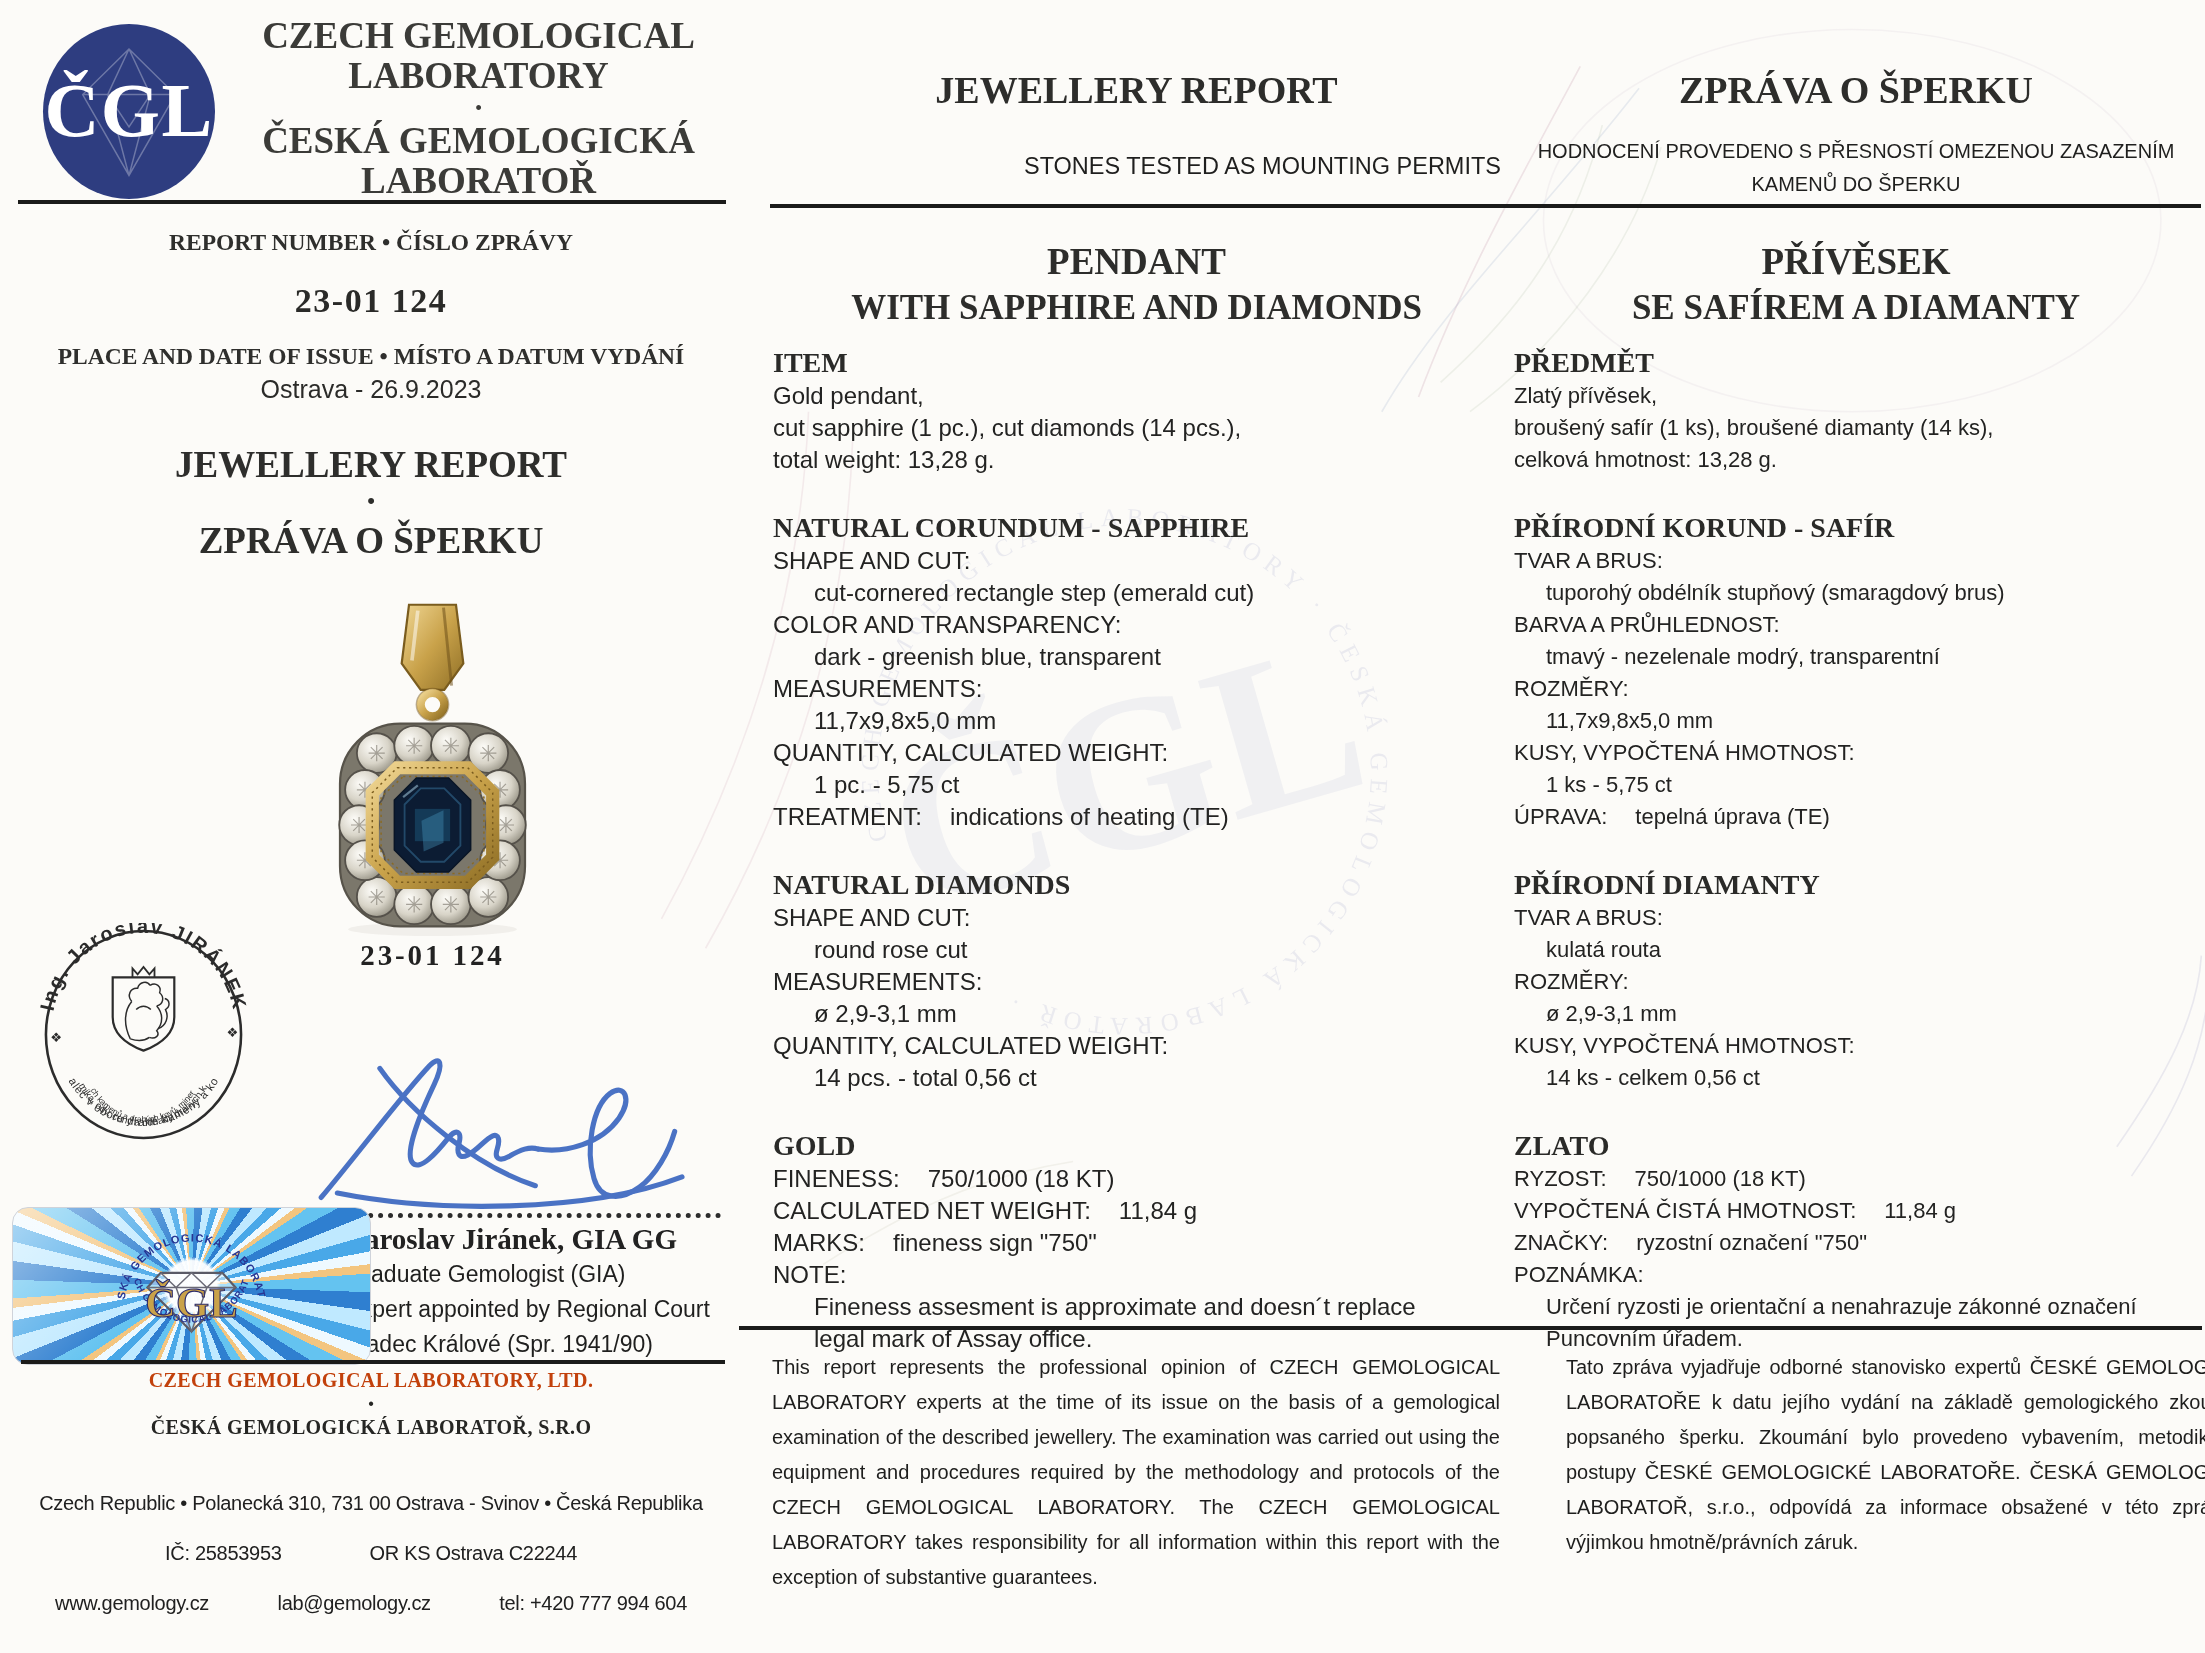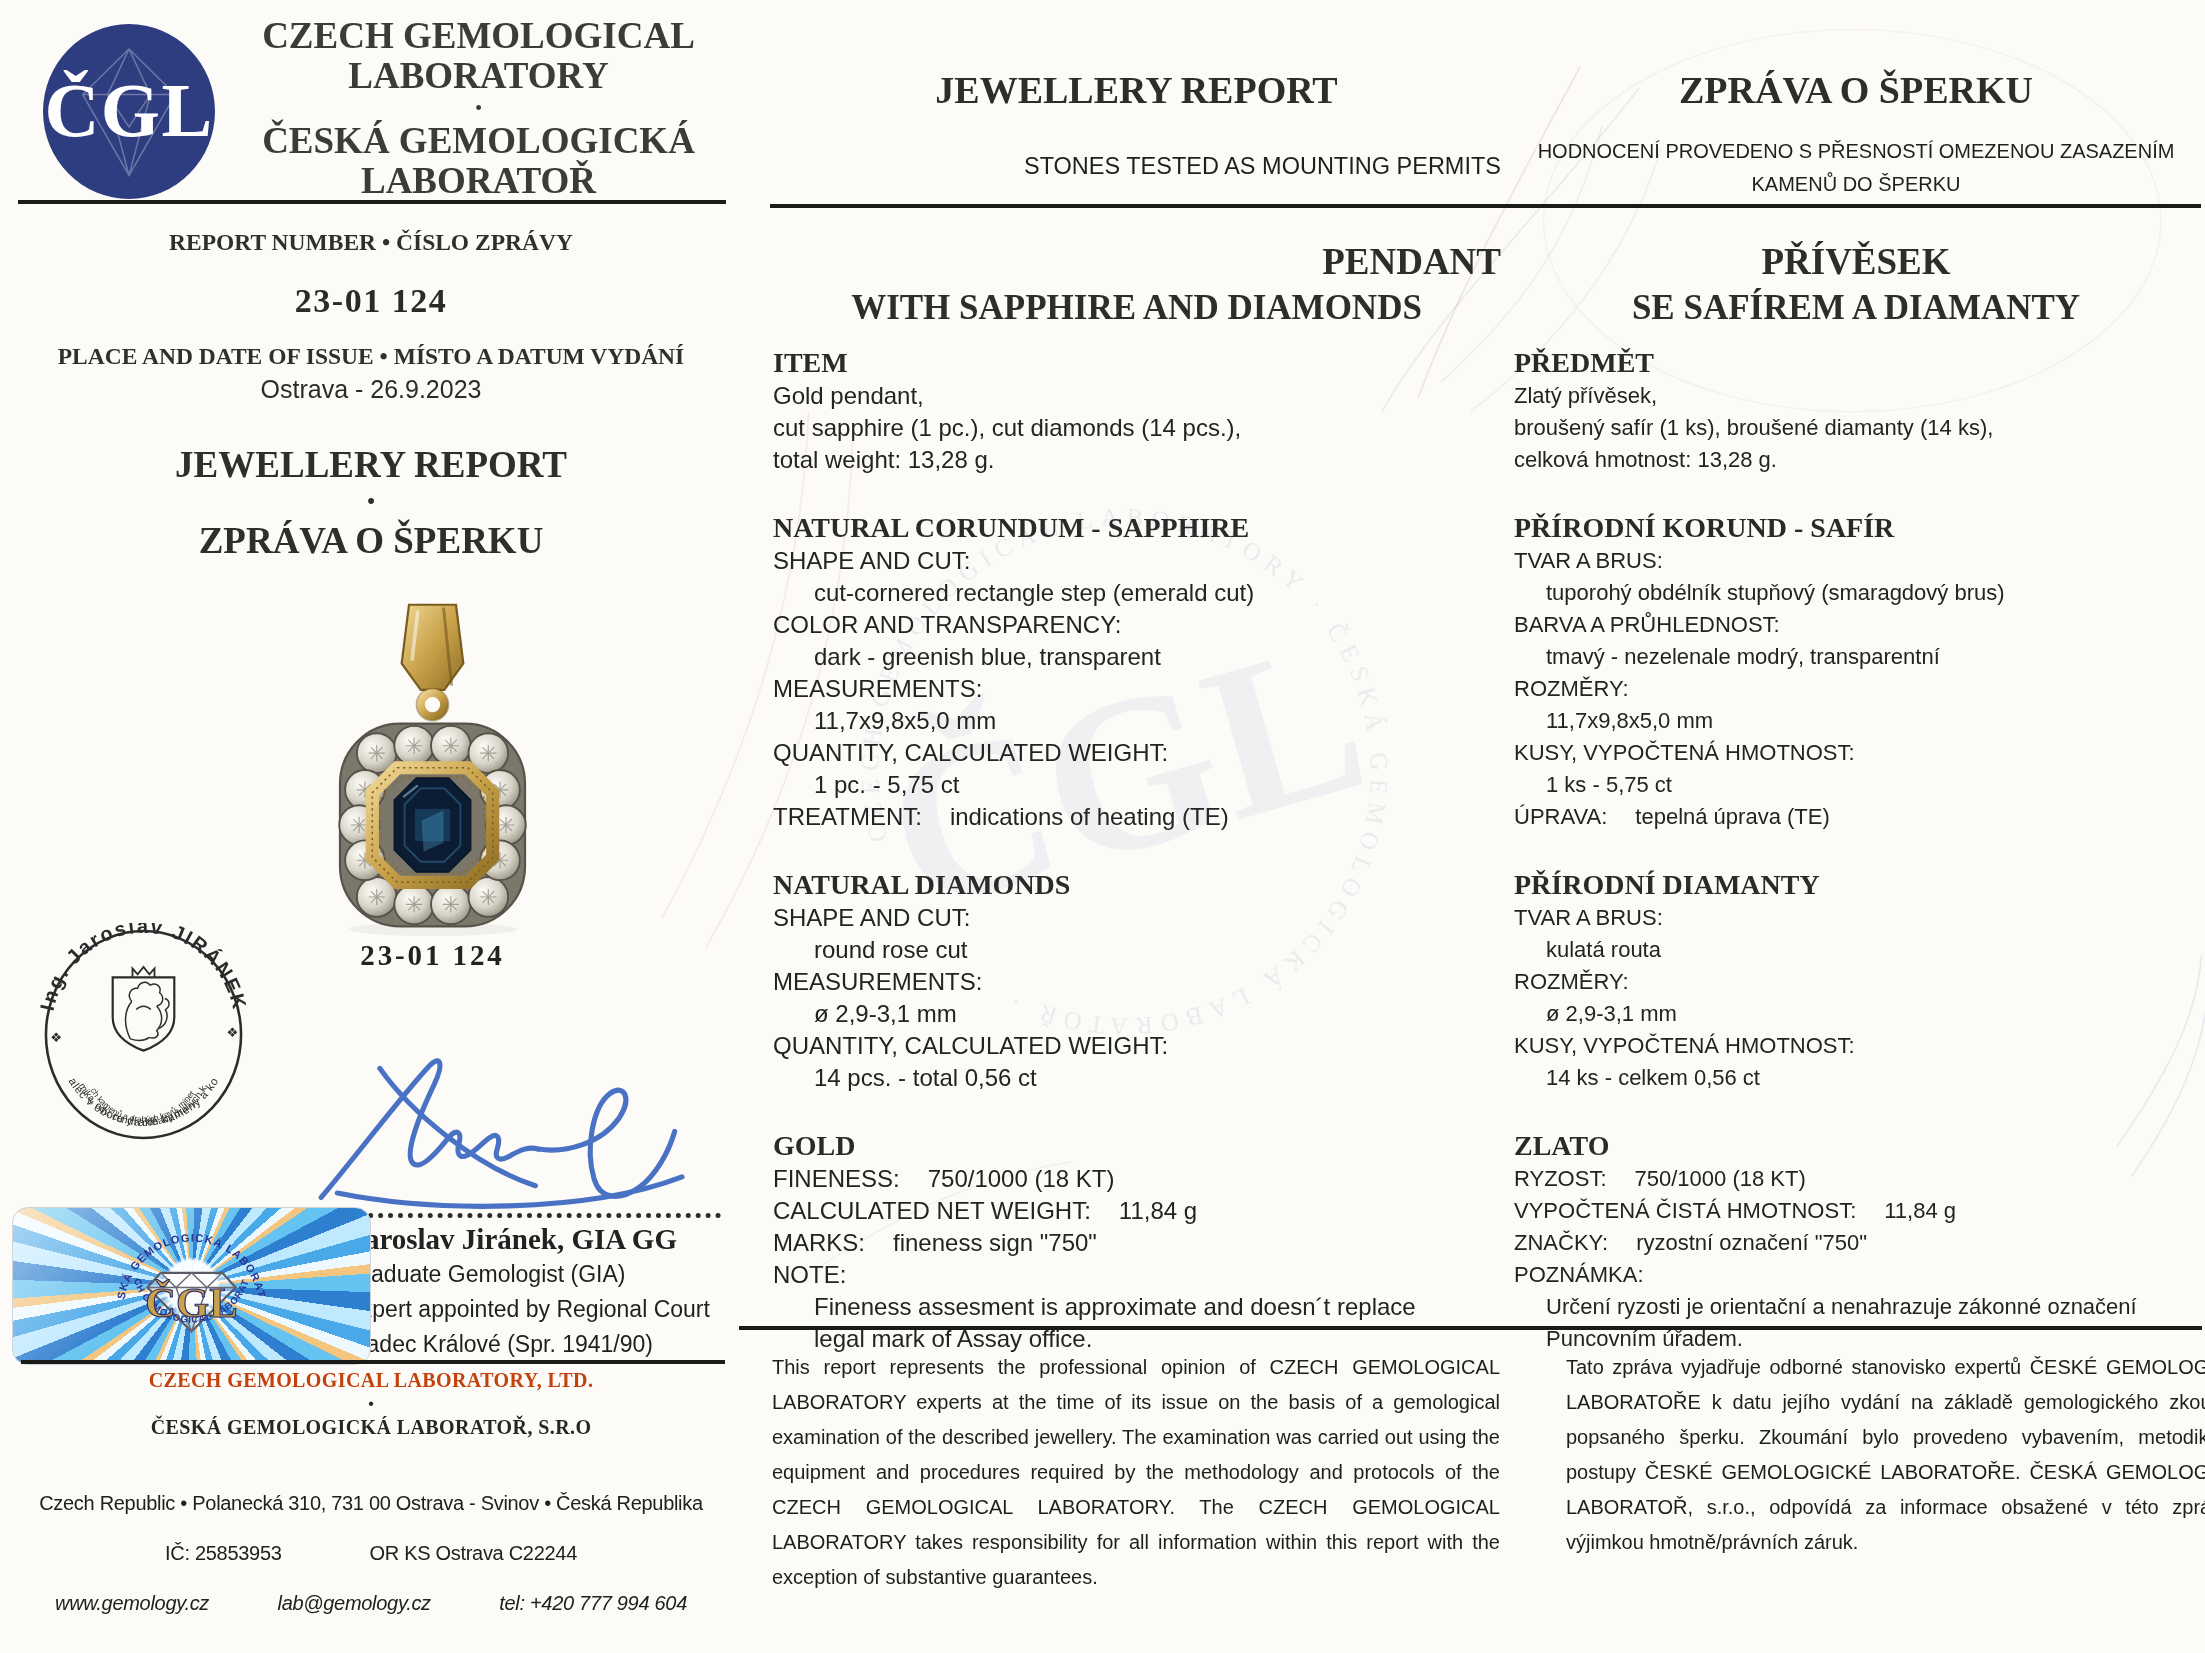--- a/index.html
+++ b/index.html
@@ -45,25 +45,25 @@
           repeating-conic-gradient(from 8deg at 50% 50%, #bfe9ff 0deg 6deg, #49a8e8 6deg 11deg,
              #eef9ff 11deg 15deg, #f3c57f 15deg 18deg, #64c3f0 18deg 24deg, #2f7fd0 24deg 30deg);}
   .holo svg{position:absolute;left:0;top:0;}
   .f-rule{left:20.6px;top:1360px;width:704px;}
   .f-en{left:22px;top:1369px;width:698px;font-size:20px;font-weight:bold;letter-spacing:0.4px;color:#c2410c;}
   .f-dot{left:22px;top:1395px;width:698px;font-size:16px;color:#262624;}
   .f-cz{left:22px;top:1416px;width:698px;font-size:20px;font-weight:bold;letter-spacing:0.4px;color:#262624;}
   .f-line{left:22px;width:698px;font-size:20px;letter-spacing:-0.3px;color:#202020;}
   .f-addr{top:1492px;}
   .f-reg{top:1542px;display:flex;justify-content:center;gap:88px;}
-  .f-contact{top:1592px;display:flex;justify-content:space-between;padding:0 33px;box-sizing:border-box;font-style:italic;}
+  .f-contact{top:1592px;display:flex;justify-content:space-between;padding:0 33px;box-sizing:border-box;}
   
   .c-title{left:772px;top:68px;width:729px;font-size:38px;font-weight:bold;color:#2d2d2b;}
   .c-sub{left:772px;top:153px;width:729px;font-size:23.5px;color:#1f1f1e;text-align:right;}
-  .c-item1{left:772px;top:240px;width:729px;font-size:37px;font-weight:bold;color:#2d2d2b;text-align:right;}
+  .c-item1{left:772px;top:240px;width:729px;font-size:37px;font-weight:bold;color:#2d2d2b;}
   .c-item2{left:772px;top:288px;width:729px;font-size:35px;font-weight:bold;color:#2d2d2b;}
   
   .r-title{left:1511px;top:68px;width:690px;font-size:38px;font-weight:bold;color:#2d2d2b;}
   .r-sub1{left:1511px;top:140px;width:690px;font-size:20px;color:#1f1f1e;}
   .r-sub2{left:1511px;top:173px;width:690px;font-size:20px;color:#1f1f1e;}
   .r-item1{left:1511px;top:240px;width:690px;font-size:37px;font-weight:bold;color:#2d2d2b;}
   .r-item2{left:1511px;top:288px;width:690px;font-size:35px;font-weight:bold;color:#2d2d2b;}
   
   .specs{position:absolute;top:345px;z-index:2;}
   .specs-center{left:773px;width:726px;}

